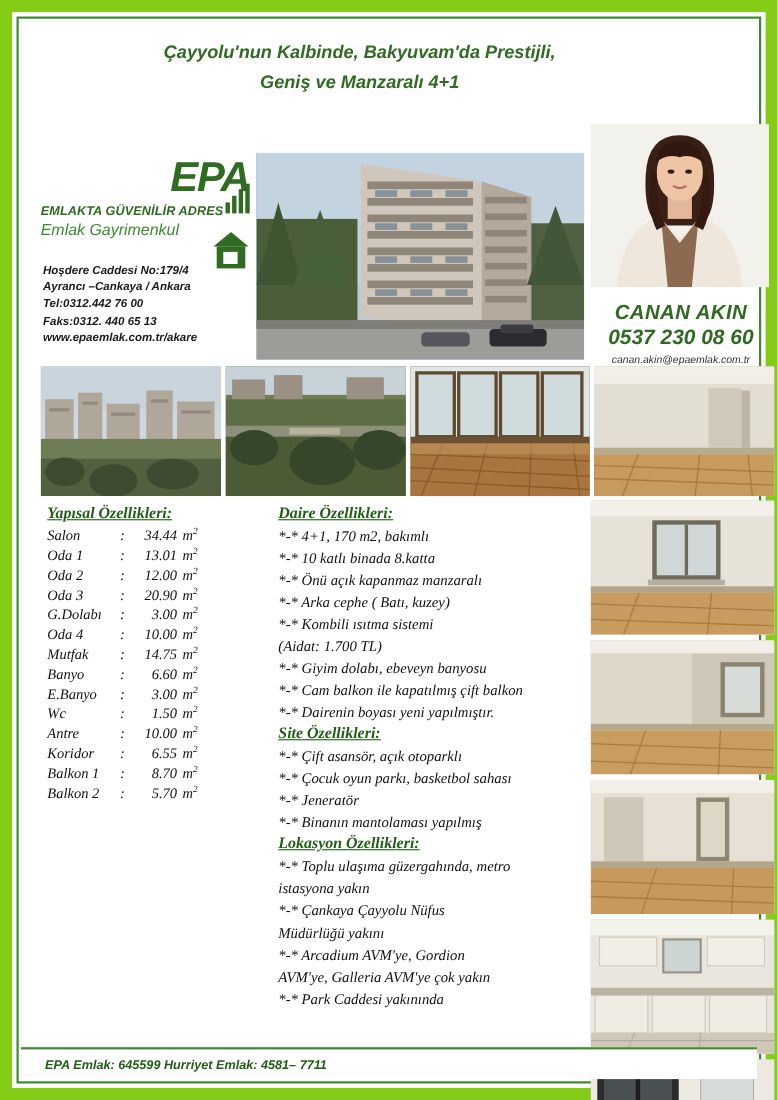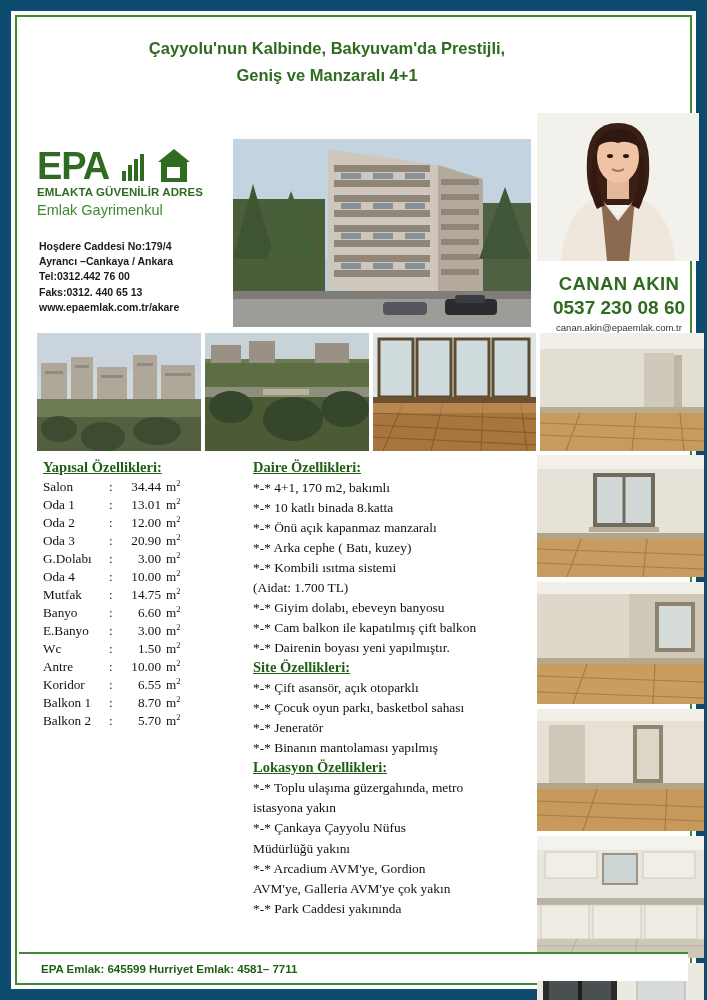--- a/index.html
+++ b/index.html
@@ -8,22 +8,23 @@
   }
   body {
     width: 707px; height: 1000px;
     font-family: "Liberation Serif", serif;
     overflow: hidden;
   }
   .page {
     position: relative;
     width: 707px; height: 1000px;
     box-sizing: border-box;
-    border: 11px solid #0c4a6e;
+    border: 11px solid #84cc16;
     background: #ffffff;
+    font-style: italic;
   }
   .inner {
     position: absolute;
     top: 4px; left: 4px; right: 4px; bottom: 4px;
     border: 2px solid #3d8b2f;
     background: #fff;
     box-sizing: border-box;
   }
 
   
@@ -43,20 +44,21 @@
   
   .logo-block {
     position: absolute;
     left: 20px; top: 126px; width: 190px;
   }
   .logo-row {
     display: flex;
     align-items: flex-end;
     gap: 13px;
     height: 42px;
+    flex-direction: column;
   }
   .epa-text {
     font-family: "Liberation Sans", sans-serif;
     font-weight: bold;
     font-size: 38px;
     line-height: 38px;
     letter-spacing: -1px;
     color: #2f6b21;
   }
   .epa-bars {

